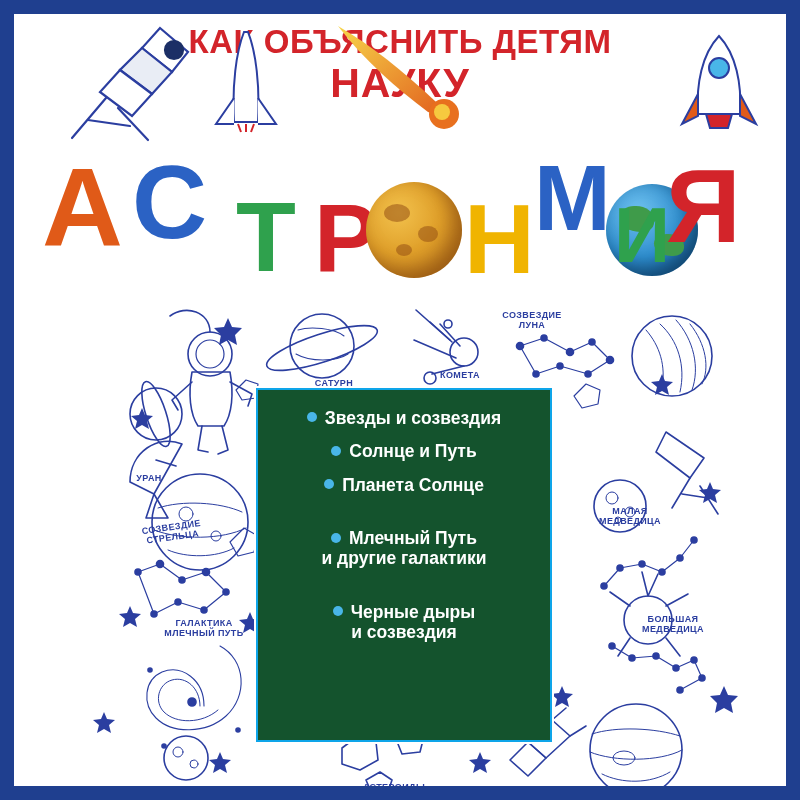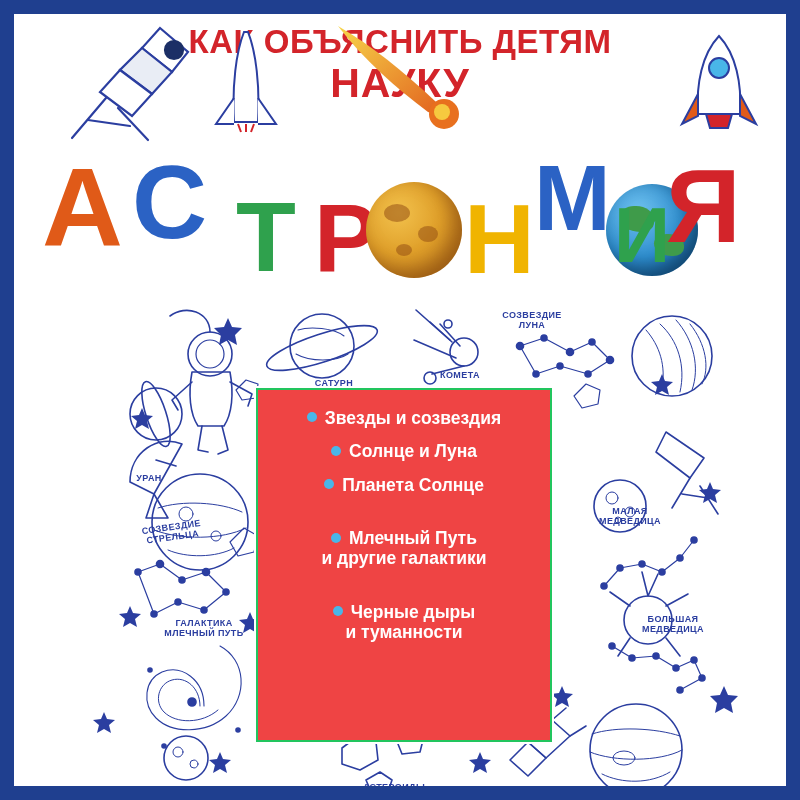--- a/index.html
+++ b/index.html
@@ -97,22 +97,22 @@
     text-transform:uppercase;
     letter-spacing:.4px;
     text-align:center;
     line-height:1.15;
     transform-origin:center;
   }
 
   
   .panel{
     position:absolute;left:242px;top:106px;width:292px;height:350px;
-    background:#ef4444;
-    border:2px solid #22c55e;
+    background:#14532d;
+    border:2px solid #0ea5e9;
     box-shadow:0 0 0 2px #ffffff;
   }
   .panel .items{
     position:absolute;left:0;top:18px;width:292px;
     display:flex;flex-direction:column;gap:13px;align-items:center;
   }
   .item{
     position:relative;
     color:#ffffff;font-weight:bold;font-size:17.5px;line-height:1.16;
     text-align:center;
@@ -412,30 +412,30 @@
 МЕДВЕДИЦА</div>
     <div class="dlabel" style="left:336px;top:500px;width:88px;">АСТЕРОИДЫ</div>
     <div class="dlabel" style="left:562px;top:502px;width:66px;">ЮПИТЕР</div>
 
     <div class="panel">
       <div class="items">
         <div class="item">
           <span class="bullet"></span><span class="txt">Звезды и созвездия</span>
         </div>
         <div class="item">
-          <span class="bullet"></span><span class="txt">Солнце и Луна</span>
+          <span class="bullet"></span><span class="txt">Солнце и Путь</span>
         </div>
         <div class="item">
           <span class="bullet"></span><span class="txt">Планета Солнце</span>
         </div>
         <div class="item" style="white-space:pre-line;">
           <span class="bullet"></span><span class="txt">Млечный Путь
 и другие галактики</span>
         </div>
         <div class="item" style="white-space:pre-line;">
           <span class="bullet"></span><span class="txt">Черные дыры
-и туманности</span>
+и созвездия</span>
         </div>
       </div>
     </div>
 
   </div>
 </div>
 
 </body></html>

